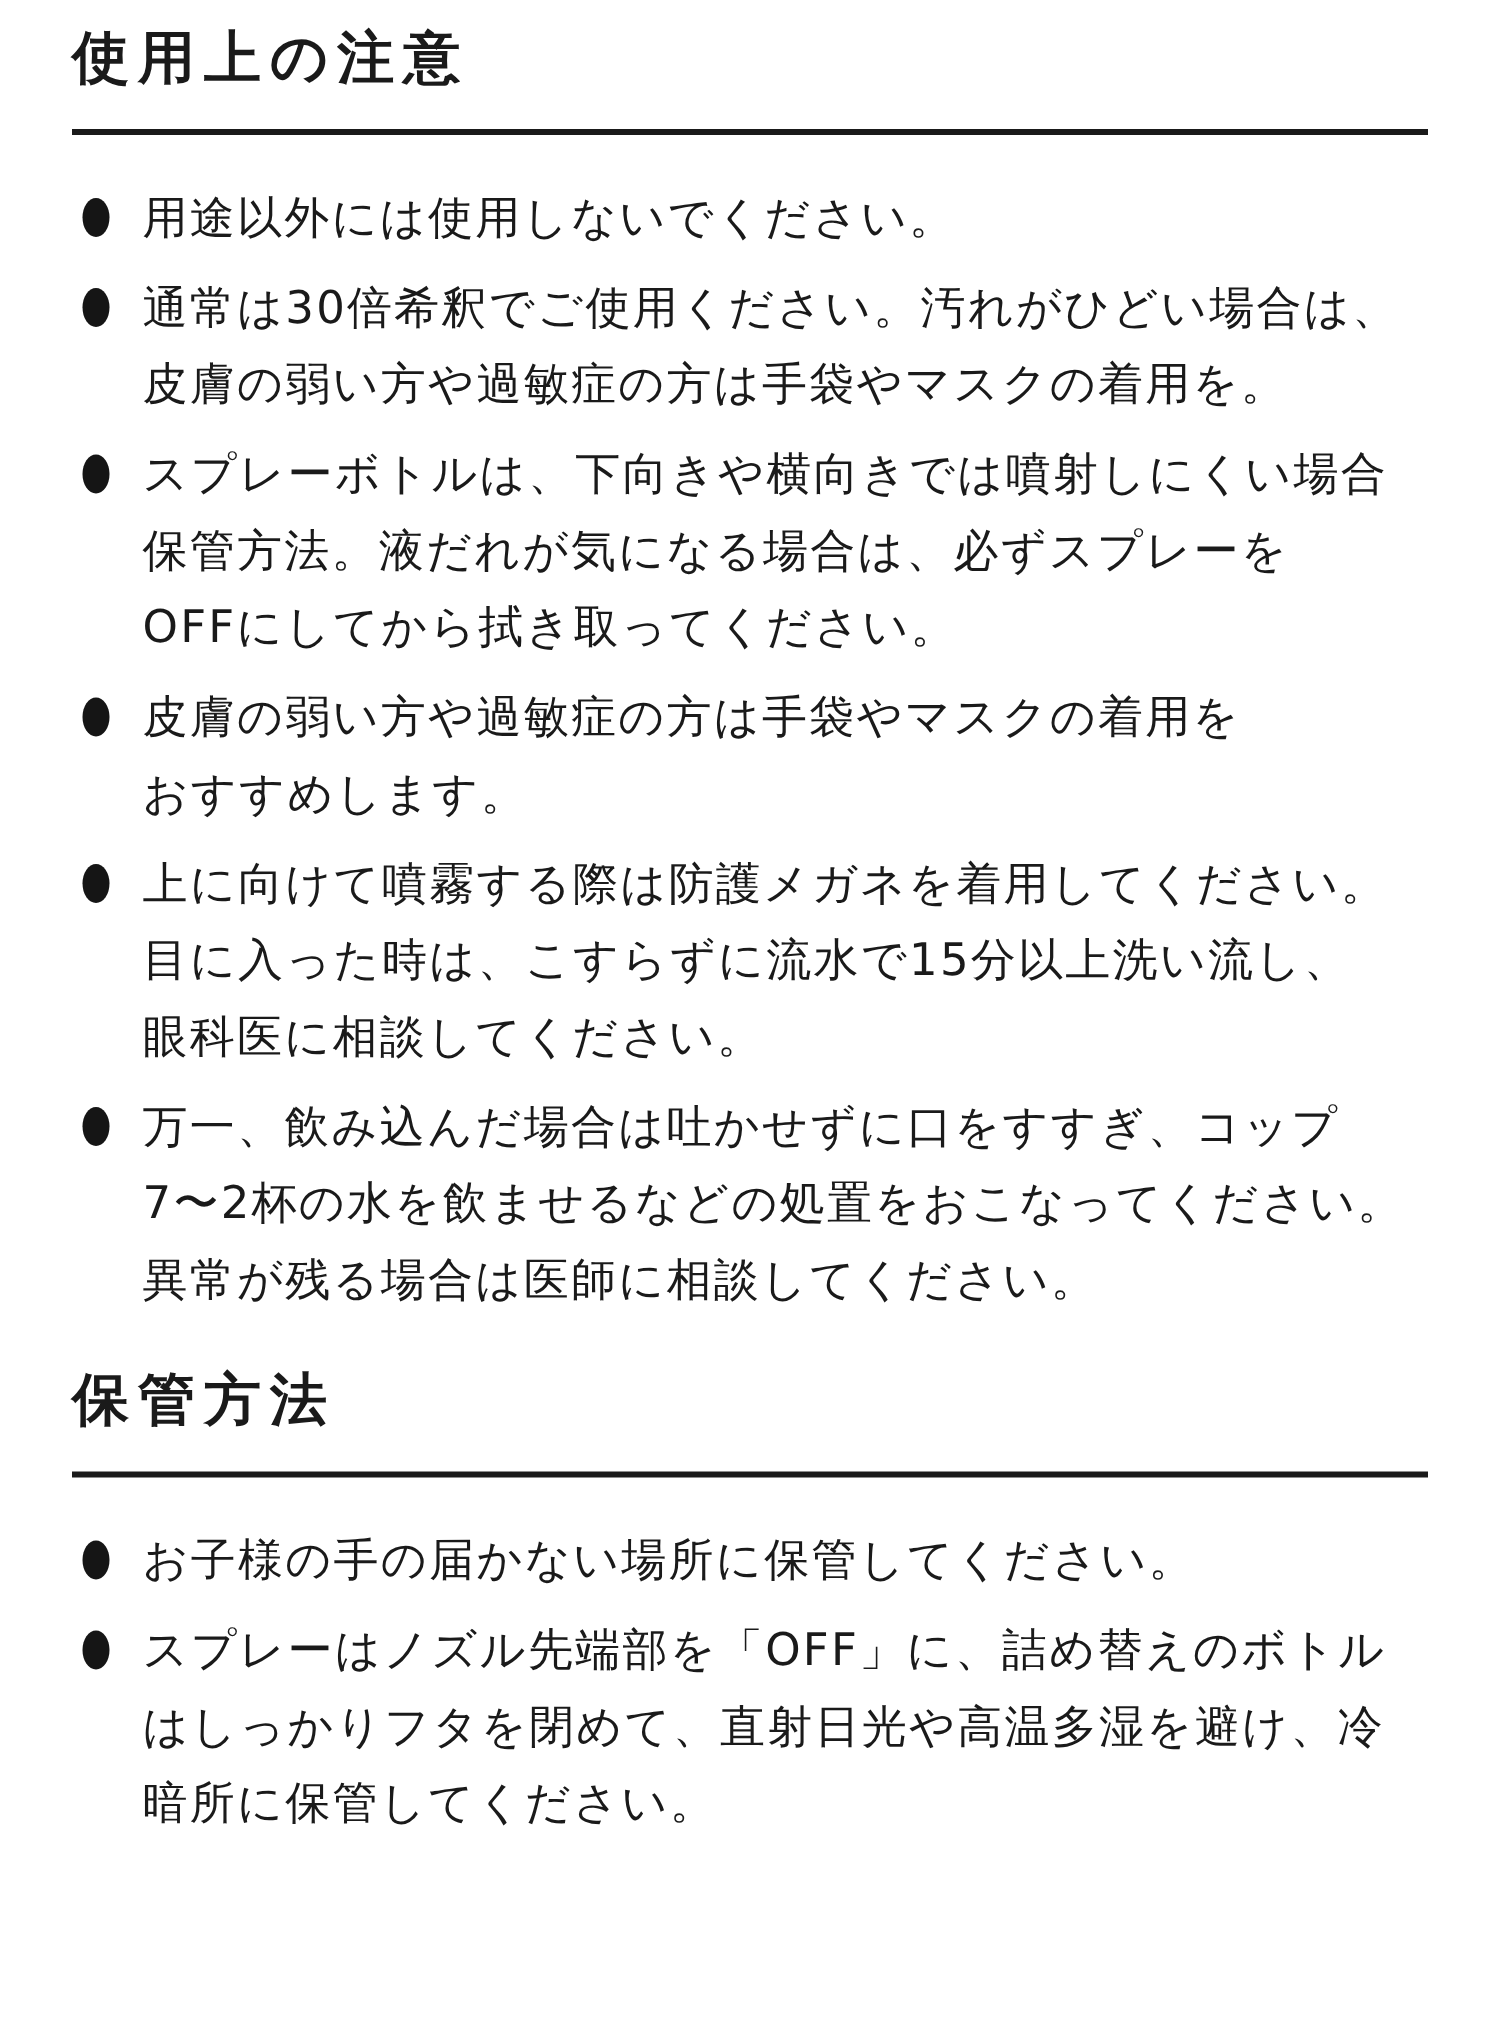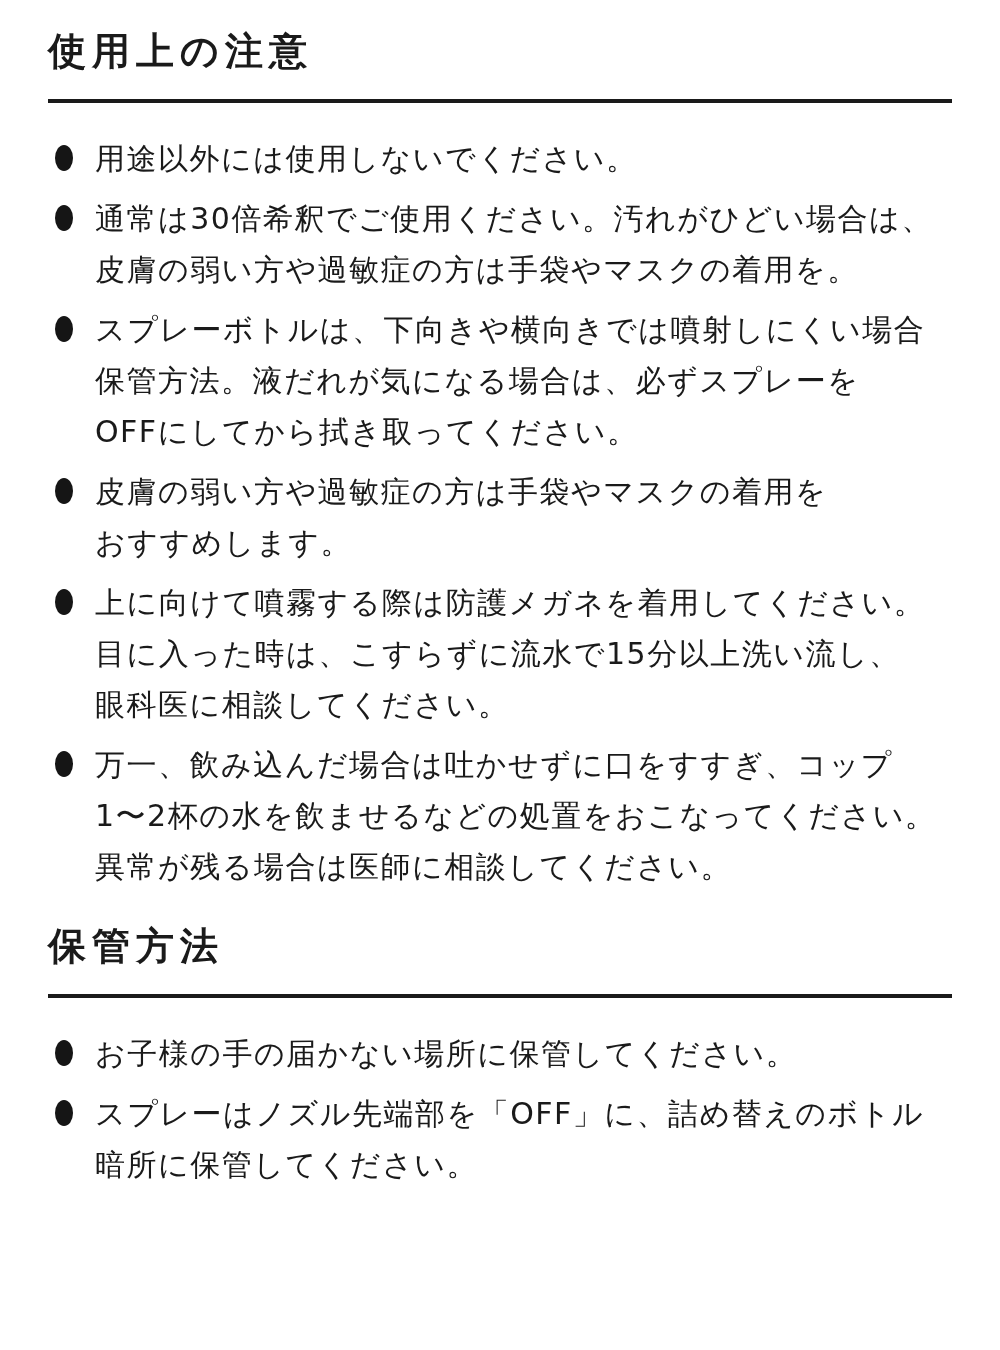--- a/index.html
+++ b/index.html
@@ -5,21 +5,21 @@
   html, body {
     margin: 0;
     padding: 0;
     background: #ffffff;
     font-family: "DejaVu Sans", "Liberation Sans", sans-serif;
   }
   .page {
     width: 1000px;
     height: 1350px;
     box-sizing: border-box;
-    padding: 27px 48px 0 48px;
+    padding: 14px 48px 0 48px;
     overflow: hidden;
     color: #1a1a1a;
     background: #ffffff;
   }
   .section-title {
     margin: 0;
     font-size: 38px;
     font-weight: 600;
     line-height: 48px;
     letter-spacing: 6px;
@@ -113,21 +113,21 @@
           <div class="line">上に向けて噴霧する際は防護メガネを着用してください。</div>
           <div class="line">目に入った時は、こすらずに流水で15分以上洗い流し、</div>
           <div class="line">眼科医に相談してください。</div>
         </div>
       </li>
 
       <li class="item">
         <span class="bullet"></span>
         <div class="item-text">
           <div class="line">万一、飲み込んだ場合は吐かせずに口をすすぎ、コップ</div>
-          <div class="line">1〜2杯の水を飲ませるなどの処置をおこなってください。</div>
+          <div class="line">7〜2杯の水を飲ませるなどの処置をおこなってください。</div>
           <div class="line">異常が残る場合は医師に相談してください。</div>
         </div>
       </li>
 
     </ul>
   </section>
 
   <section class="section-storage">
     <h1 class="section-title">保管方法</h1>
     <div class="rule"></div>
@@ -137,20 +137,21 @@
         <span class="bullet"></span>
         <div class="item-text">
           <div class="line">お子様の手の届かない場所に保管してください。</div>
         </div>
       </li>
 
       <li class="item">
         <span class="bullet"></span>
         <div class="item-text">
           <div class="line">スプレーはノズル先端部を「OFF」に、詰め替えのボトル</div>
+          <div class="line">はしっかりフタを閉めて、直射日光や高温多湿を避け、冷</div>
           <div class="line">暗所に保管してください。</div>
         </div>
       </li>
 
     </ul>
   </section>
 
 </div>
 
 </body></html>

